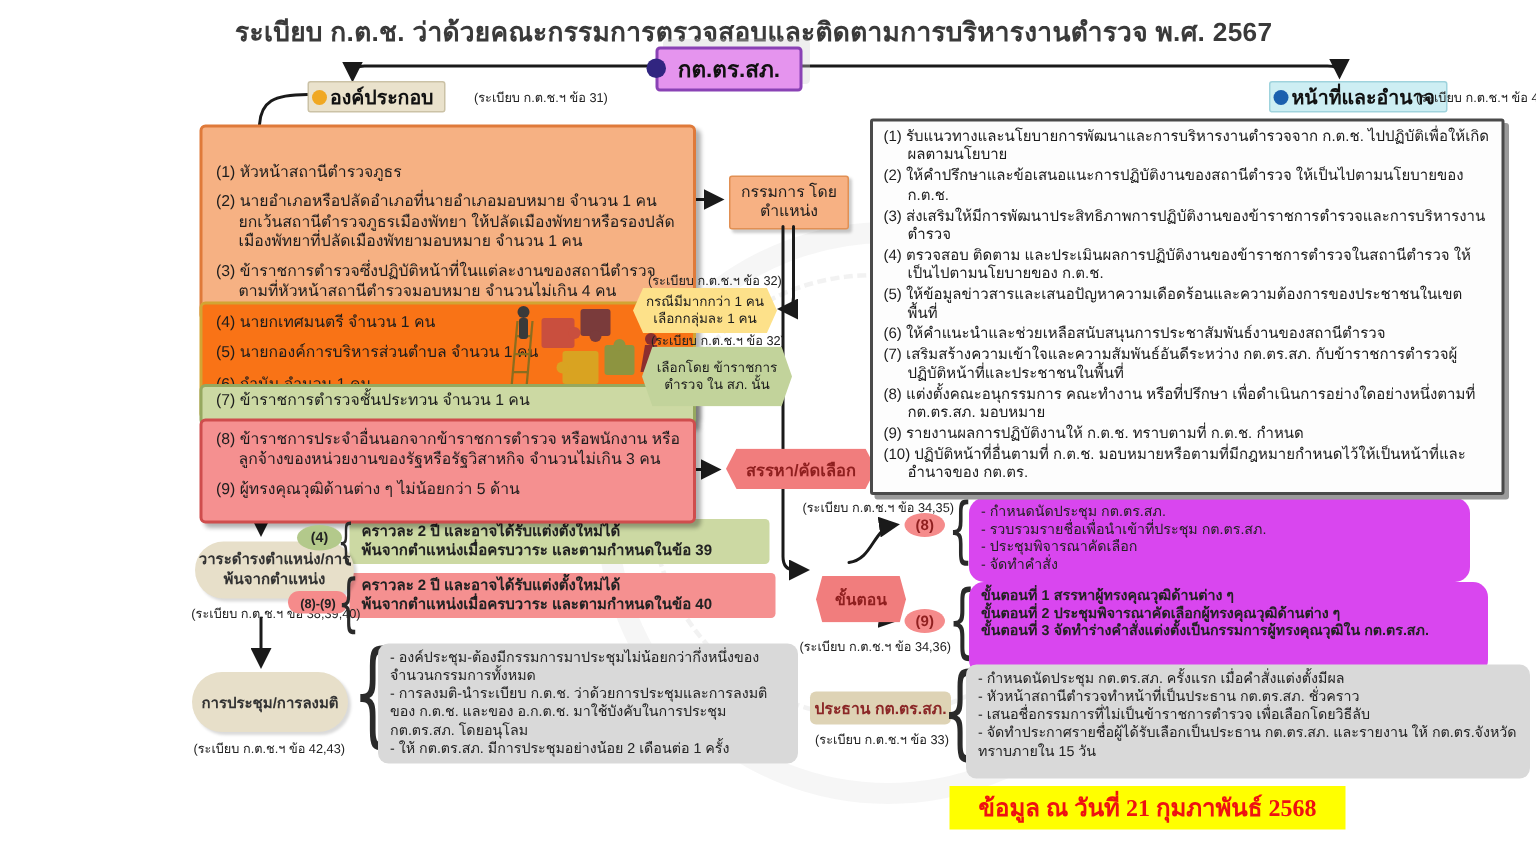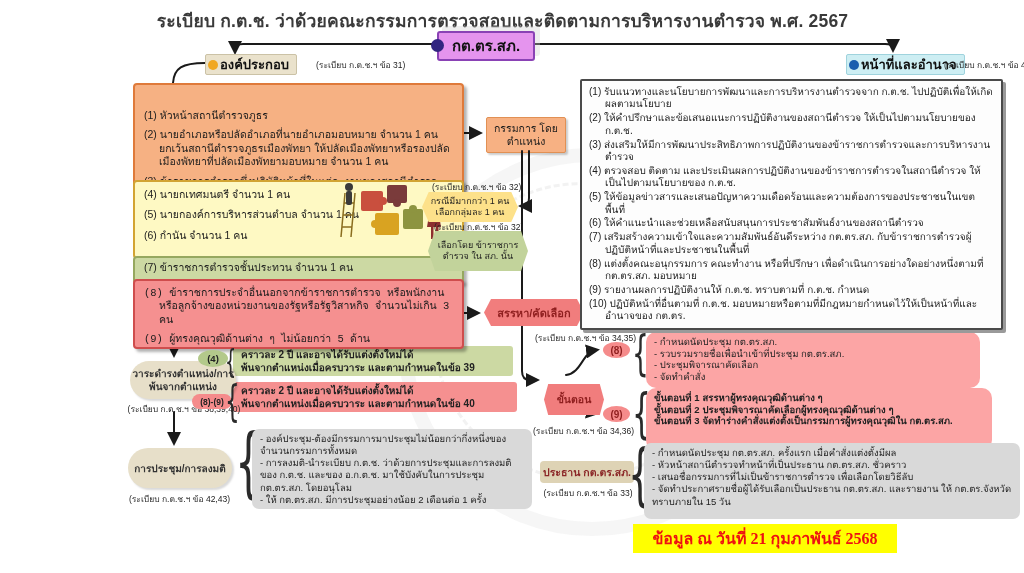--- a/index.html
+++ b/index.html
@@ -25,24 +25,24 @@
   .chip.comp{left:205px;top:54px;background:#eae2cc;border:1px solid #cbc2a6;}
   .chip.comp .cdot{background:#f0a822;}
   .chip.duty{left:846px;top:54px;background:#cdeef3;border:1px solid #9fd3dd;}
   .chip.duty .cdot{background:#1b5fae;}
   .refnote{font-size:8.5px;color:#222;white-space:nowrap;}
   
   .lbox{left:133px;width:310px;border-radius:4px;box-shadow:3px 3px 3px rgba(0,0,0,.3);font-size:10.5px;line-height:1.28;}
   .lbox .it{text-indent:-15px;padding-left:15px;}
   .b1{top:83px;height:99px;background:#f6b183;border:2px solid #df7a3a;padding:24px 8px 4px 9px;}
   .b1 .it{margin-bottom:6px;}
-  .b2{top:180px;height:65px;background:#fef9c3;border:2px solid #d2a433;padding:6px 8px 4px 9px;}
+  .b2{top:201px;height:65px;background:#f97316;border:2px solid #d2a433;padding:6px 8px 4px 9px;}
   .b2 .it{margin-bottom:7px;}
   .b3{top:256px;height:21px;background:#ccd9a3;border:2px solid #96a85f;padding:3px 8px 0 9px;}
-  .b4{top:279px;height:56px;background:#f59090;border:2px solid #cf4d4d;padding:6px 8px 4px 9px;font-family:Liberation Mono, monospace;}
+  .b4{top:279px;height:56px;background:#f59090;border:2px solid #cf4d4d;padding:6px 8px 4px 9px;}
   .b4 .it{margin-bottom:6px;}
   
   .exo{left:486px;top:117px;width:78px;height:34px;background:#f7b183;border:1px solid #e19054;border-radius:2px;
        display:flex;align-items:center;justify-content:center;text-align:center;font-size:10.5px;line-height:1.25;box-shadow:2px 2px 2px rgba(0,0,0,.2);}
   .hex{clip-path:polygon(7% 0,93% 0,100% 50%,93% 100%,7% 100%,0 50%);display:flex;align-items:center;justify-content:center;
        text-align:center;}
   .hex.note1{left:422px;top:192px;width:96px;height:30px;background:#fde18a;font-size:9px;line-height:1.25;}
   .hex.note2{left:428px;top:231px;width:100px;height:40px;background:#c2d39b;font-size:9px;line-height:1.2;}
   .hex.sel{left:484px;top:299px;width:100px;height:27px;background:#f17d7d;font-weight:bold;font-size:11px;color:#8f1f1f;}
   .hex.steps{left:544px;top:384px;width:60px;height:31px;background:#f17d7d;font-weight:bold;font-size:10.5px;color:#8f1f1f;}
@@ -55,21 +55,21 @@
   .rowbox.green{left:233px;top:346px;width:264px;background:#ccd9a3;}
   .rowbox.red{left:233px;top:382px;width:268px;background:#f59090;}
   .oval{background:#e7dfc9;border-radius:26px;display:flex;align-items:center;justify-content:center;
         text-align:center;font-weight:bold;color:#333;box-shadow:2px 2px 2px rgba(0,0,0,.15);}
   .oval.tenure{left:130px;top:361px;width:106px;height:38px;font-size:10px;line-height:1.3;}
   .oval.meet{left:128px;top:448px;width:104px;height:40px;font-size:10px;white-space:nowrap;}
   .brace{color:#2a2a2a;line-height:.92;transform:scaleX(.55);transform-origin:left center;font-family:"DejaVu Sans",sans-serif;}
   .graybox{background:#d9d9d9;border-radius:7px;font-size:9.5px;line-height:1.28;padding:4px 8px;color:#222;}
   .graybox.meetbox{left:252px;top:429px;width:264px;height:72px;}
   .graybox.chairbox{left:644px;top:443px;width:360px;height:68px;}
-  .pinkbox{background:#fca5a5;border-radius:10px;font-size:9.5px;line-height:1.22;padding:4px 8px;color:#222;}
+  .pinkbox{background:#d946ef;border-radius:10px;font-size:9.5px;line-height:1.22;padding:4px 8px;color:#222;}
   .pinkbox.p8{left:646px;top:332px;width:318px;height:48px;}
   .pinkbox.p9{left:646px;top:388px;width:330px;height:54px;font-weight:bold;}
   .pinkbox.p9 .stp b{margin-right:3px;}
   .pinkbox.p9 .stp span{font-weight:bold;}
   .bul::before{content:"- ";}
   
   .panel{left:580px;top:79px;width:423px;height:251px;background:#fdfdfd;border:2px solid #4a4a4a;border-radius:2px;
          box-shadow:3px 3px 0 #9a9a9a;padding:5px 7px 0 7px;box-sizing:border-box;font-size:10px;line-height:1.24;}
   .panel .it{text-indent:-16px;padding-left:16px;margin-bottom:1.5px;}
   .chair{left:540px;top:461px;width:94px;height:22px;background:#ded3b5;border-radius:4px;display:flex;align-items:center;

